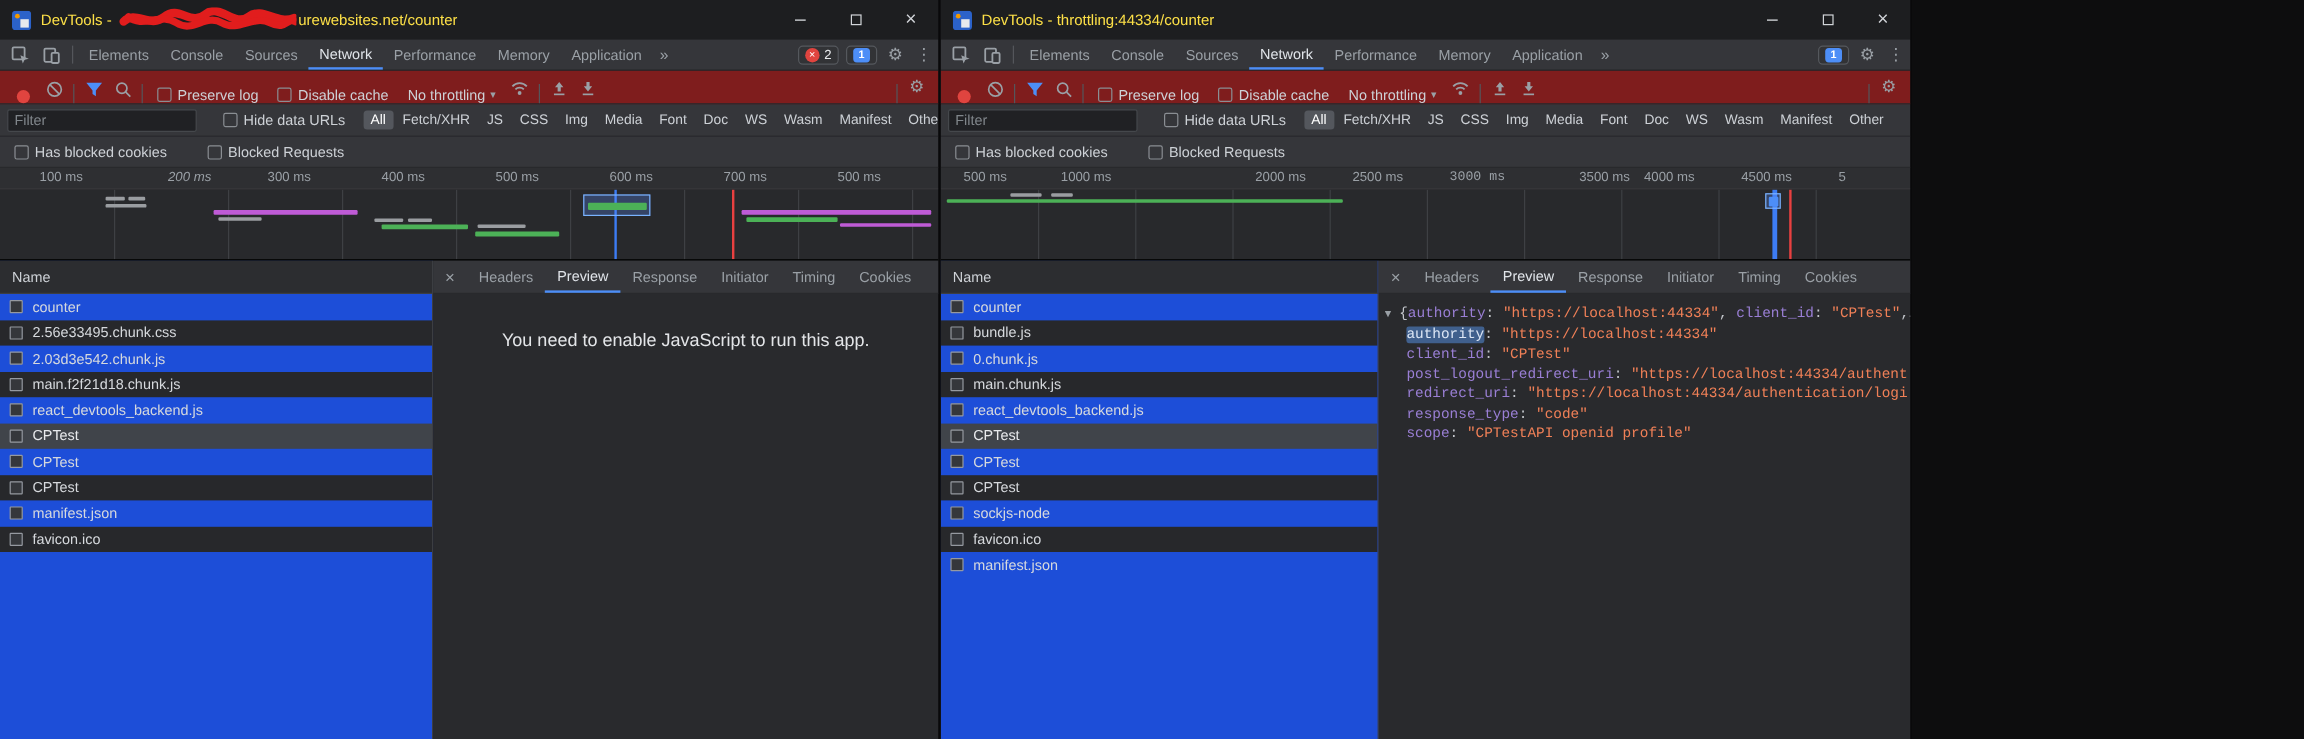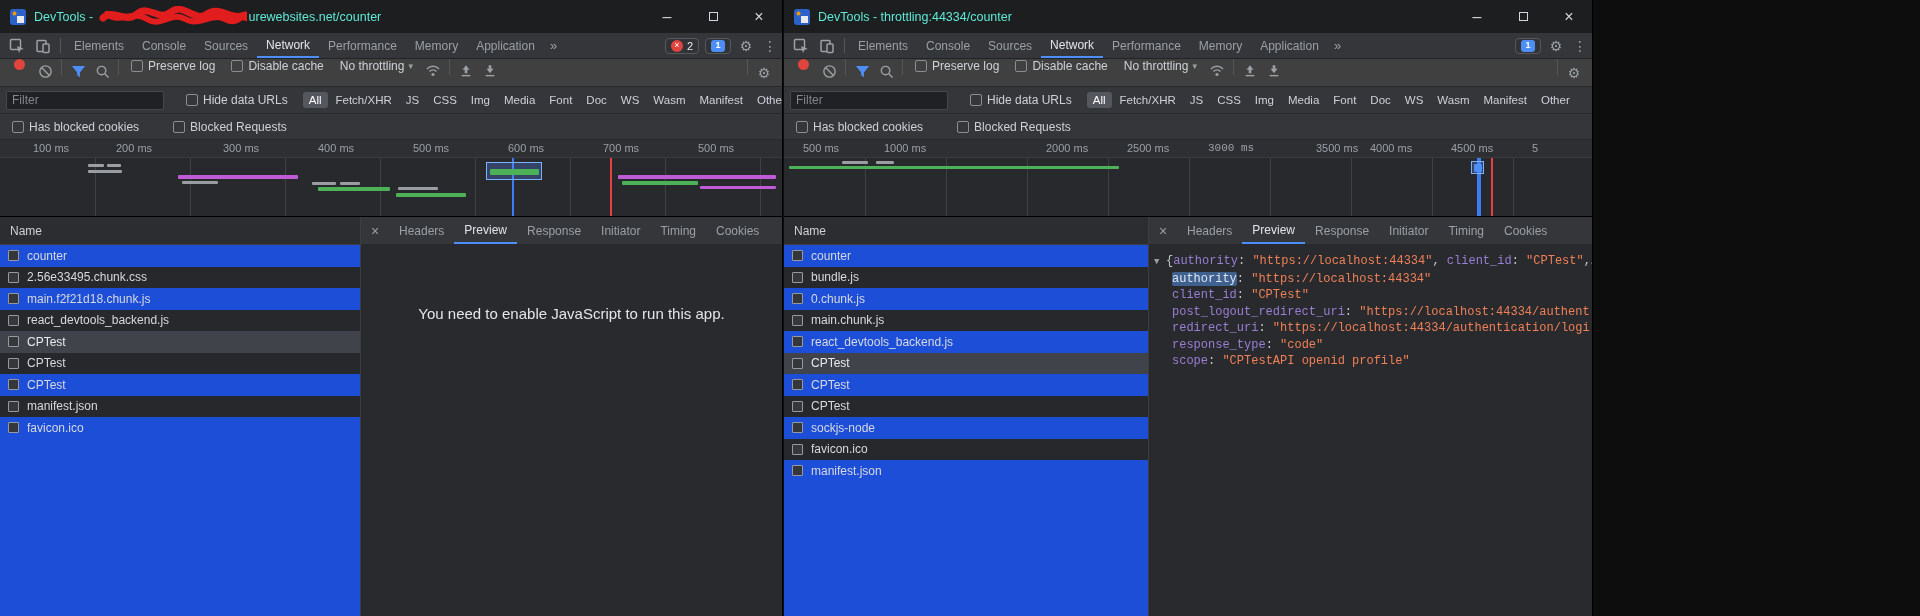--- a/index.html
+++ b/index.html
@@ -5,21 +5,21 @@
   *{margin:0;padding:0;box-sizing:border-box}
   html,body{width:1920px;height:616px;background:#0d0d0e;overflow:hidden;position:relative;
     font-family:"Liberation Sans","DejaVu Sans",sans-serif;}
   .window{position:absolute;top:0;height:616px;background:#202124;display:flex;flex-direction:column;overflow:hidden}
   #win-left{left:0;width:783px;border-right:1px solid #000}
   #win-right{left:784px;width:809px;border-right:1px solid #000}
 
   
   .titlebar{height:33px;flex:none;background:#1d1e20;display:flex;align-items:center;padding-left:10px;gap:8px}
   .app-icon{width:16px;height:16px;flex:none;display:flex}
-  .title{font-size:12.5px;color:#5eead4;display:flex;align-items:center;white-space:nowrap;overflow:hidden}
+  .title{font-size:12.5px;color:#fde047;display:flex;align-items:center;white-space:nowrap;overflow:hidden}
   .title span{white-space:pre}
   .scribble{margin:0 2px;flex:none}
   .win-controls{margin-left:auto;display:flex;height:100%;flex:none}
   .wc{width:46px;height:100%;display:flex;align-items:center;justify-content:center;color:#d2d5d9;font-size:16px;cursor:pointer}
   .maxbox{width:9px;height:9px;border:1.2px solid #d2d5d9;display:block}
 
   
   .tabrow{height:26px;flex:none;background:#35363a;border-bottom:1px solid #222326;display:flex;align-items:stretch;padding-left:4px}
   .ticon{width:26px;display:flex;align-items:center;justify-content:center}
   .vdiv{width:1px;height:15px;background:#54565b;align-self:center;margin:0 4px}
@@ -31,21 +31,21 @@
   .badge{display:flex;align-items:center;gap:4px;background:#323336;border:1px solid #55585d;border-radius:4px;
     padding:1px 5px;margin:0 3px;font-size:11px;color:#e8eaed;align-self:center;cursor:pointer}
   .err-circle{width:12px;height:12px;border-radius:50%;background:#e0443f;color:#fff;font-size:9px;
     display:flex;align-items:center;justify-content:center;line-height:1}
   .msg-bubble{width:14px;height:12px;border-radius:3px;background:#4d8ef7;color:#fff;font-size:9px;font-weight:bold;
     display:flex;align-items:center;justify-content:center;line-height:1}
   .icon-btn{width:24px;align-self:center;height:24px;display:flex;align-items:center;justify-content:center;
     color:#9aa0a6;font-size:14px;cursor:pointer}
 
   
-  .toolbar{height:28px;flex:none;background:#404040;border-bottom:1px solid #28292c;display:flex;align-items:flex-start;padding:0 6px}
+  .toolbar{height:28px;flex:none;background:#7f1d1d;border-bottom:1px solid #28292c;display:flex;align-items:flex-end;padding:0 6px}
   .record-dot{width:11px;height:11px;border-radius:50%;background:#e0443f;margin:0 8px;flex:none;cursor:pointer}
   .tb-icon{width:24px;height:24px;display:flex;align-items:center;justify-content:center;flex:none;cursor:pointer}
   .tb-div{width:1px;height:16px;background:#54565b;margin:0 4px;flex:none}
   .check{display:flex;align-items:center;gap:5px;margin:0 8px;font-size:12px;color:#cdd1d6;white-space:nowrap;cursor:pointer}
   .cb{width:12px;height:12px;border:1.4px solid #8a8e93;border-radius:2px;flex:none;background:transparent}
   .throttle{display:flex;align-items:center;gap:4px;font-size:12px;color:#cdd1d6;margin:0 8px;cursor:pointer;white-space:nowrap}
   .caret{color:#9aa0a6;font-size:9px}
   .tb-spacer{flex:1}
 
   
@@ -87,21 +87,21 @@
   .rrow:nth-child(even){background:#27282b}
   .rrow.sel{background:#40444a;color:#e8eaed}
   .ficon{width:11px;height:11px;border:1px solid #9599a0;background:#35373b;border-radius:1px;margin-right:8px;flex:none}
 
   .pane{flex:1;display:flex;flex-direction:column;min-width:0;background:#292a2d}
   .pane-tabs{height:28px;flex:none;background:#35363a;border-bottom:1px solid #28292c;display:flex;align-items:stretch}
   .pane-close{width:28px;display:flex;align-items:center;justify-content:center;color:#9aa0a6;font-size:14px;cursor:pointer}
   .dtab{padding:0 10px;font-size:12px;color:#9aa0a6;display:flex;align-items:center;cursor:pointer;white-space:nowrap}
   .dtab.active{color:#e0e4e9;border-bottom:2.5px solid #4d8ef7}
   .pane-body{flex:1;overflow:hidden;position:relative}
-  .js-message{margin-top:60px;text-align:center;font-size:15px;color:#e3e5e8}
+  .js-message{margin-top:30px;text-align:center;font-size:15px;color:#e3e5e8}
   .json{padding:8px 0 0 5px;font-family:"Liberation Mono","DejaVu Sans Mono",monospace;font-size:12px;line-height:16.5px}
   .jline{white-space:pre;overflow:hidden}
   .jline.child{padding-left:18px}
   .exp{display:inline-block;width:12px;color:#9aa0a6;font-size:9px;cursor:pointer}
   .seg-key{color:#9a7fd5}
   .seg-string{color:#f08057}
   .seg-punct{color:#c3c6cb}
   .seg-key.hl{background:#40608d;color:#dce6f5;border-radius:2px}
 </style>
 </head>
@@ -264,21 +264,21 @@
       </label>
     <label class="check">
         <span class="cb"></span>
         <span>Blocked Requests</span>
       </label>
   </div>
 
   <div class="timeline">
     <div class="tl-labels">
         <div class="tl-label" style="left: 33px;">100 ms</div>
-        <div class="tl-label" style="left: 116px;">200 ms</div>
+        <div class="tl-label" style="left: 140px; font-style: italic;">200 ms</div>
         <div class="tl-label" style="left: 223px;">300 ms</div>
         <div class="tl-label" style="left: 318px;">400 ms</div>
         <div class="tl-label" style="left: 413px;">500 ms</div>
         <div class="tl-label" style="left: 508px;">600 ms</div>
         <div class="tl-label" style="left: 603px;">700 ms</div>
         <div class="tl-label" style="left: 698px;">500 ms</div>
       </div>
     <div class="tl-graph">
         <div class="gridline" style="left: 95px;"></div>
         <div class="gridline" style="left: 190px;"></div>
@@ -316,20 +316,24 @@
           <div class="rrow">
             <span class="ficon"></span>
             <span>counter</span>
           </div>
           <div class="rrow">
             <span class="ficon"></span>
             <span>2.56e33495.chunk.css</span>
           </div>
           <div class="rrow">
             <span class="ficon"></span>
+            <span>2.03d3e542.chunk.js</span>
+          </div>
+          <div class="rrow">
+            <span class="ficon"></span>
             <span>main.f2f21d18.chunk.js</span>
           </div>
           <div class="rrow">
             <span class="ficon"></span>
             <span>react_devtools_backend.js</span>
           </div>
           <div class="rrow sel">
             <span class="ficon"></span>
             <span>CPTest</span>
           </div>

